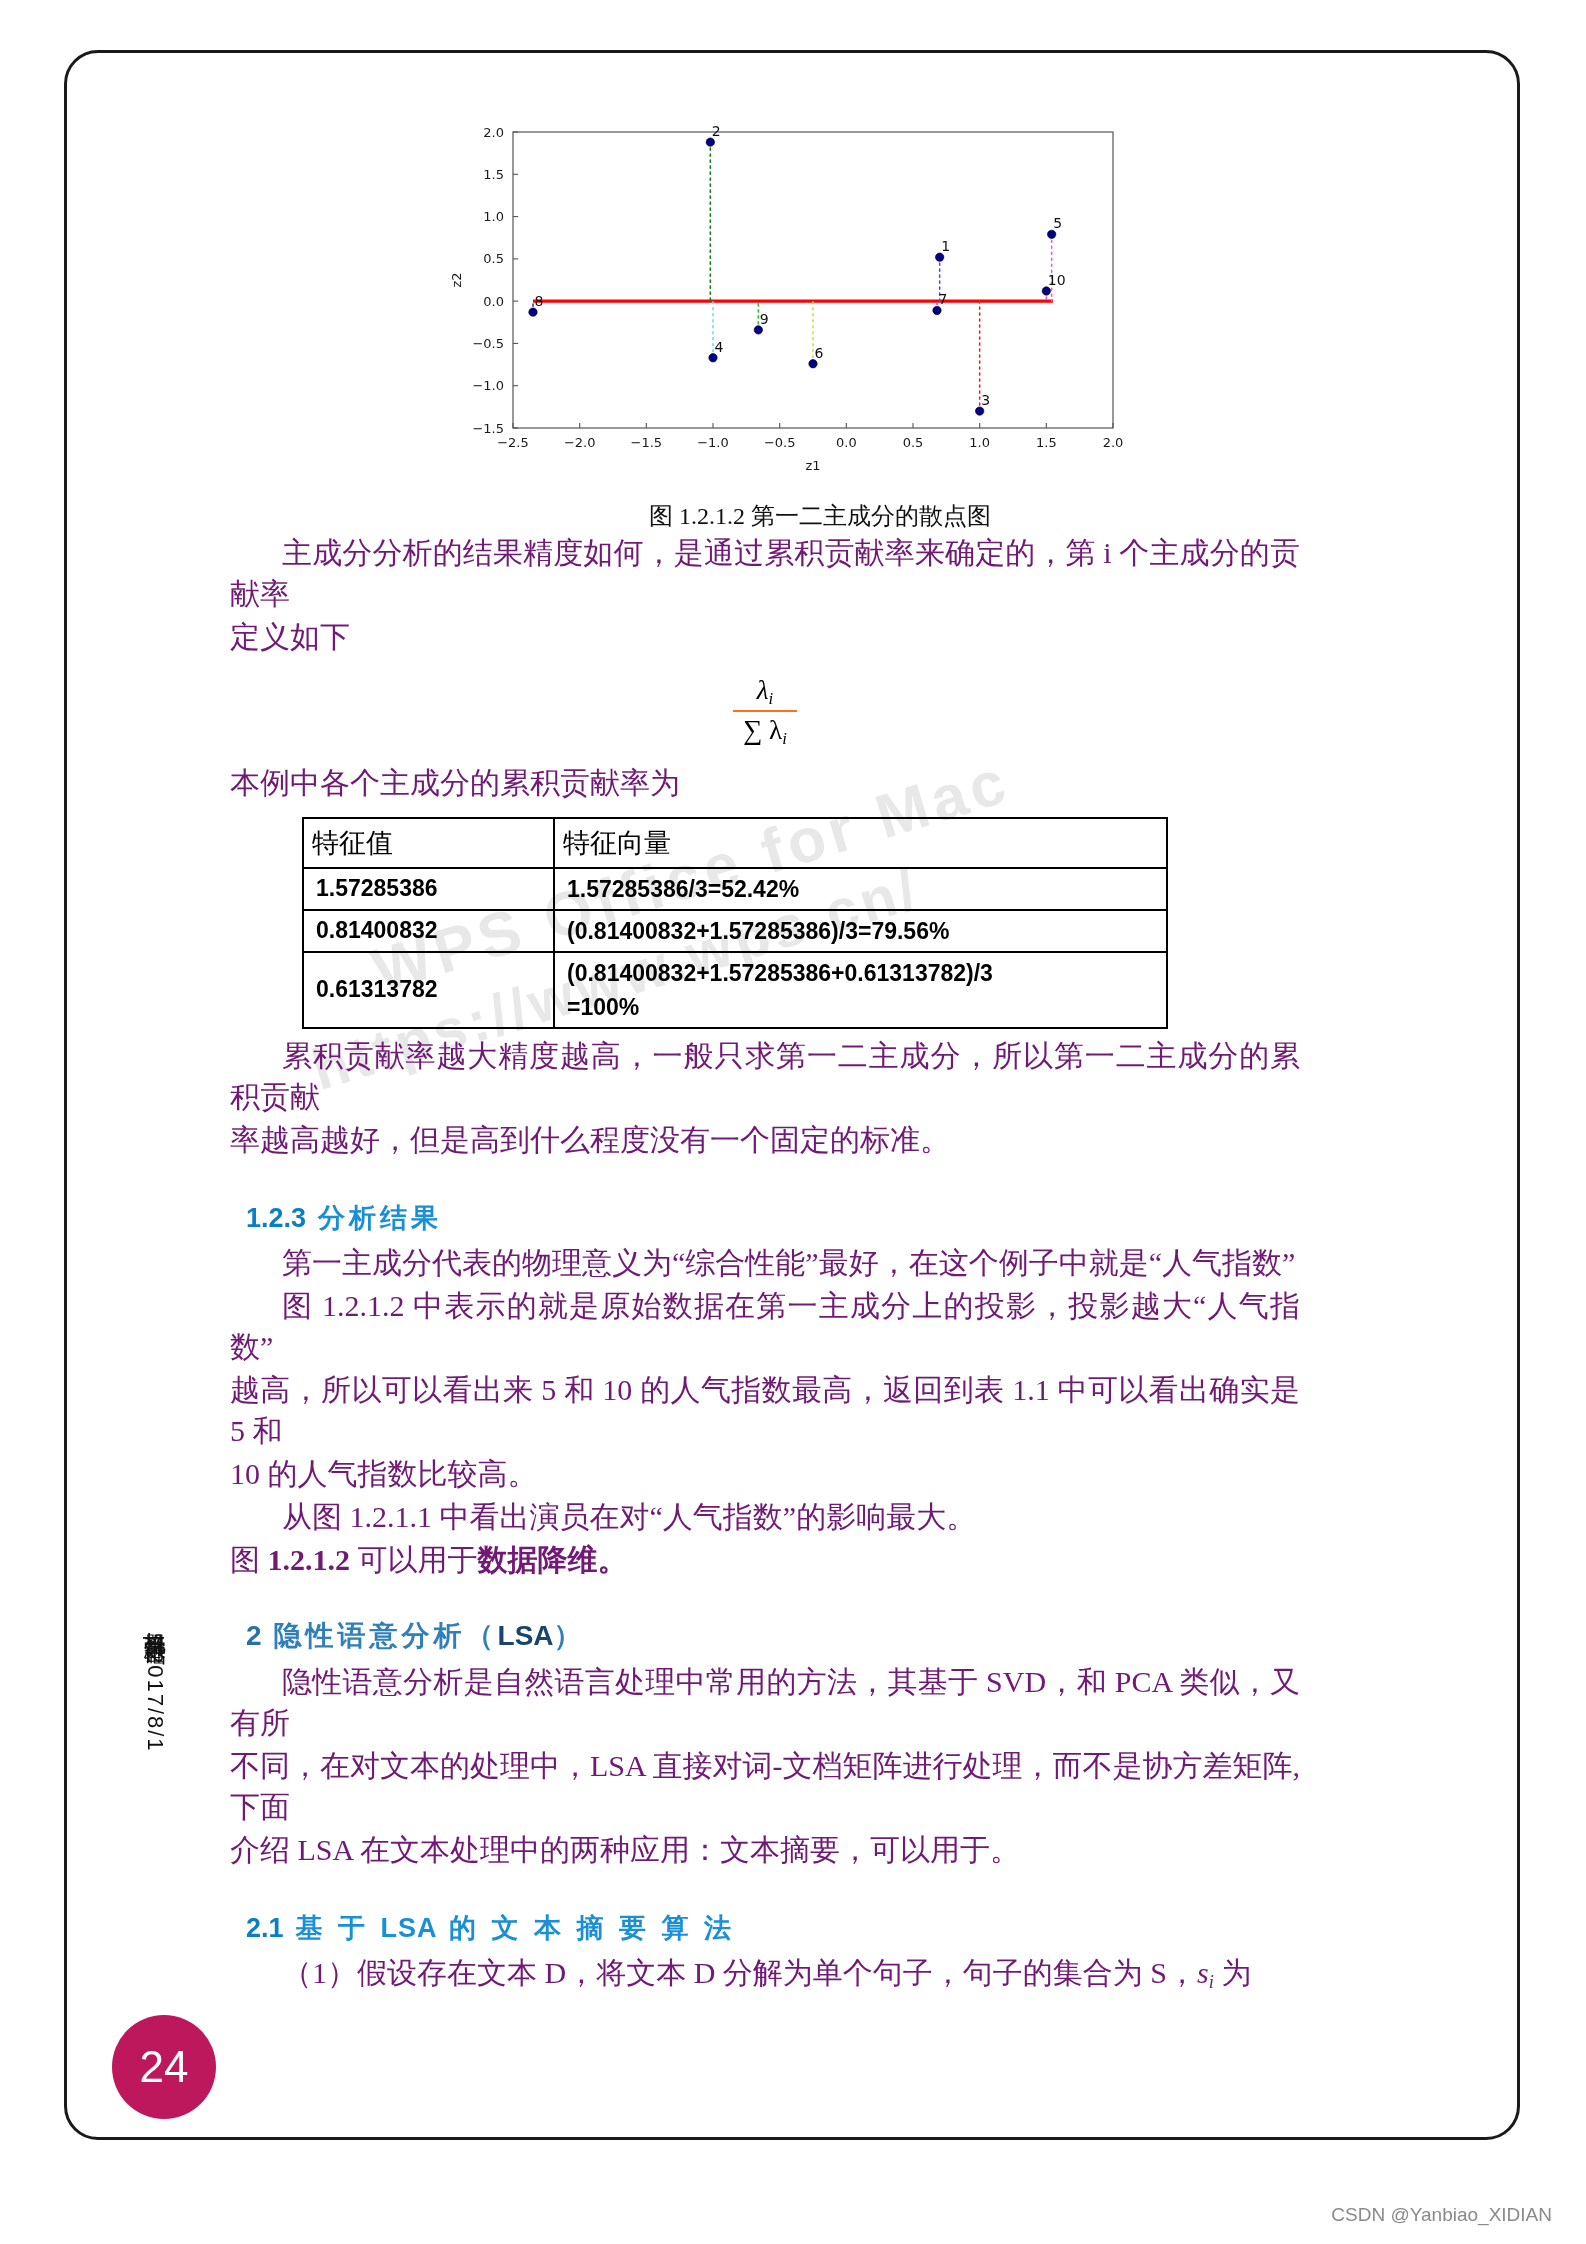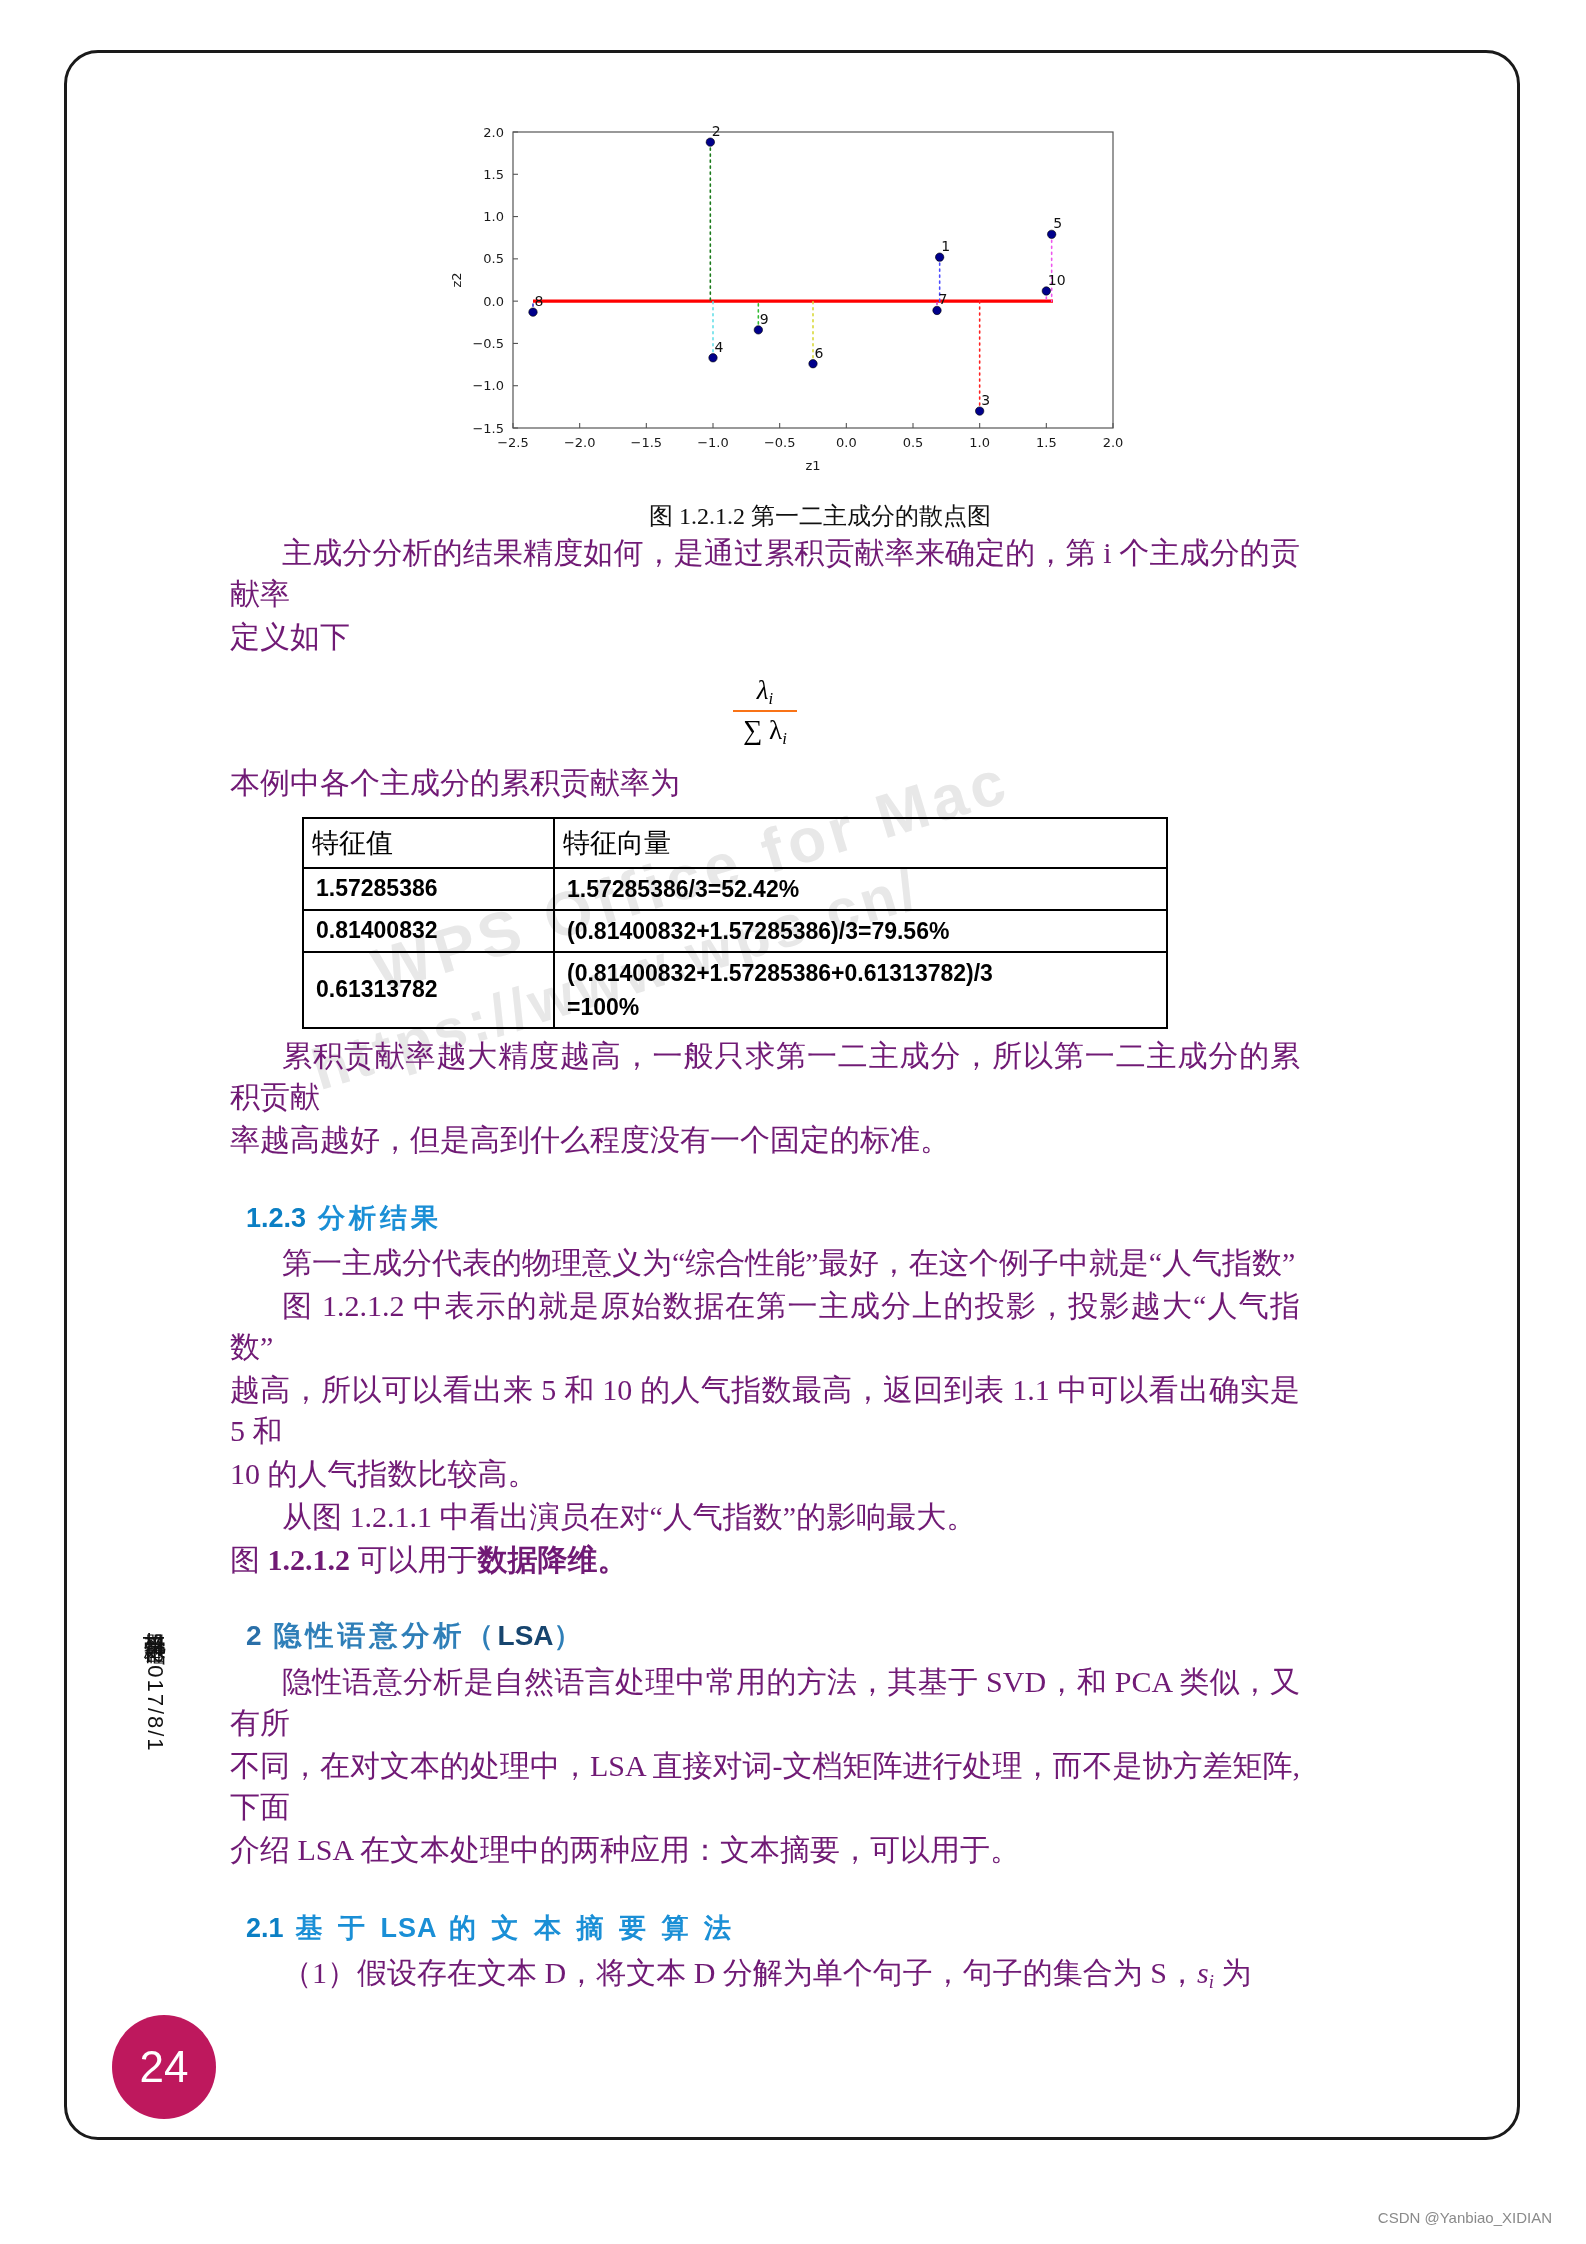--- a/index.html
+++ b/index.html
@@ -196,21 +196,21 @@
     justify-content: center;
     z-index: 6;
   }
 
   
   #footer-credit {
     position: absolute;
     right: 34px;
     bottom: 18px;
     font-family: "Liberation Sans", sans-serif;
-    font-size: 15px;
+    font-size: 19px;
     color: #8a8a8a;
     z-index: 6;
   }
 
   .tick-label {
     font-family: "DejaVu Sans", sans-serif;
     font-size: 13px;
     fill: #1a1a1a;
   }
   .axis-name {

